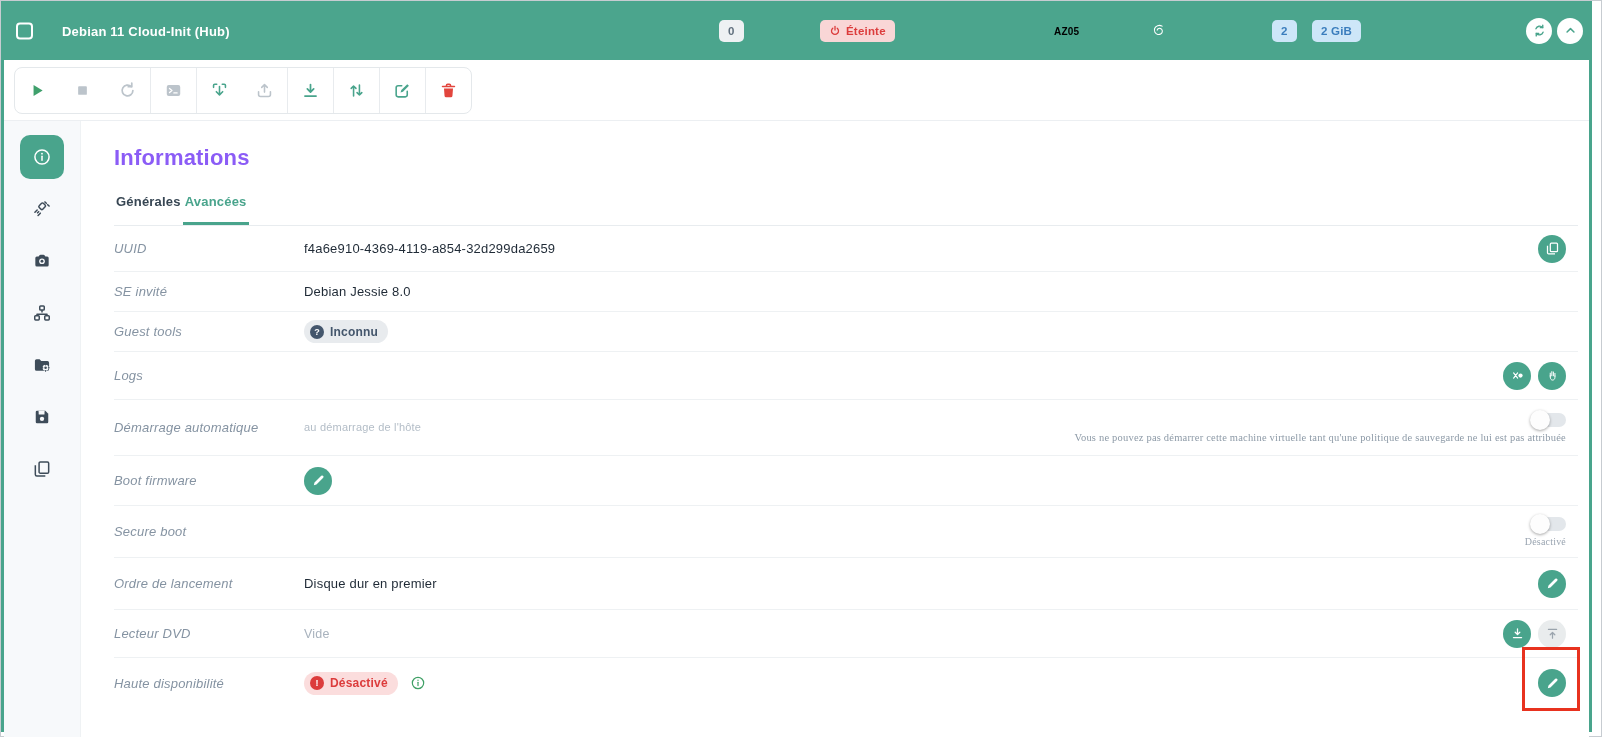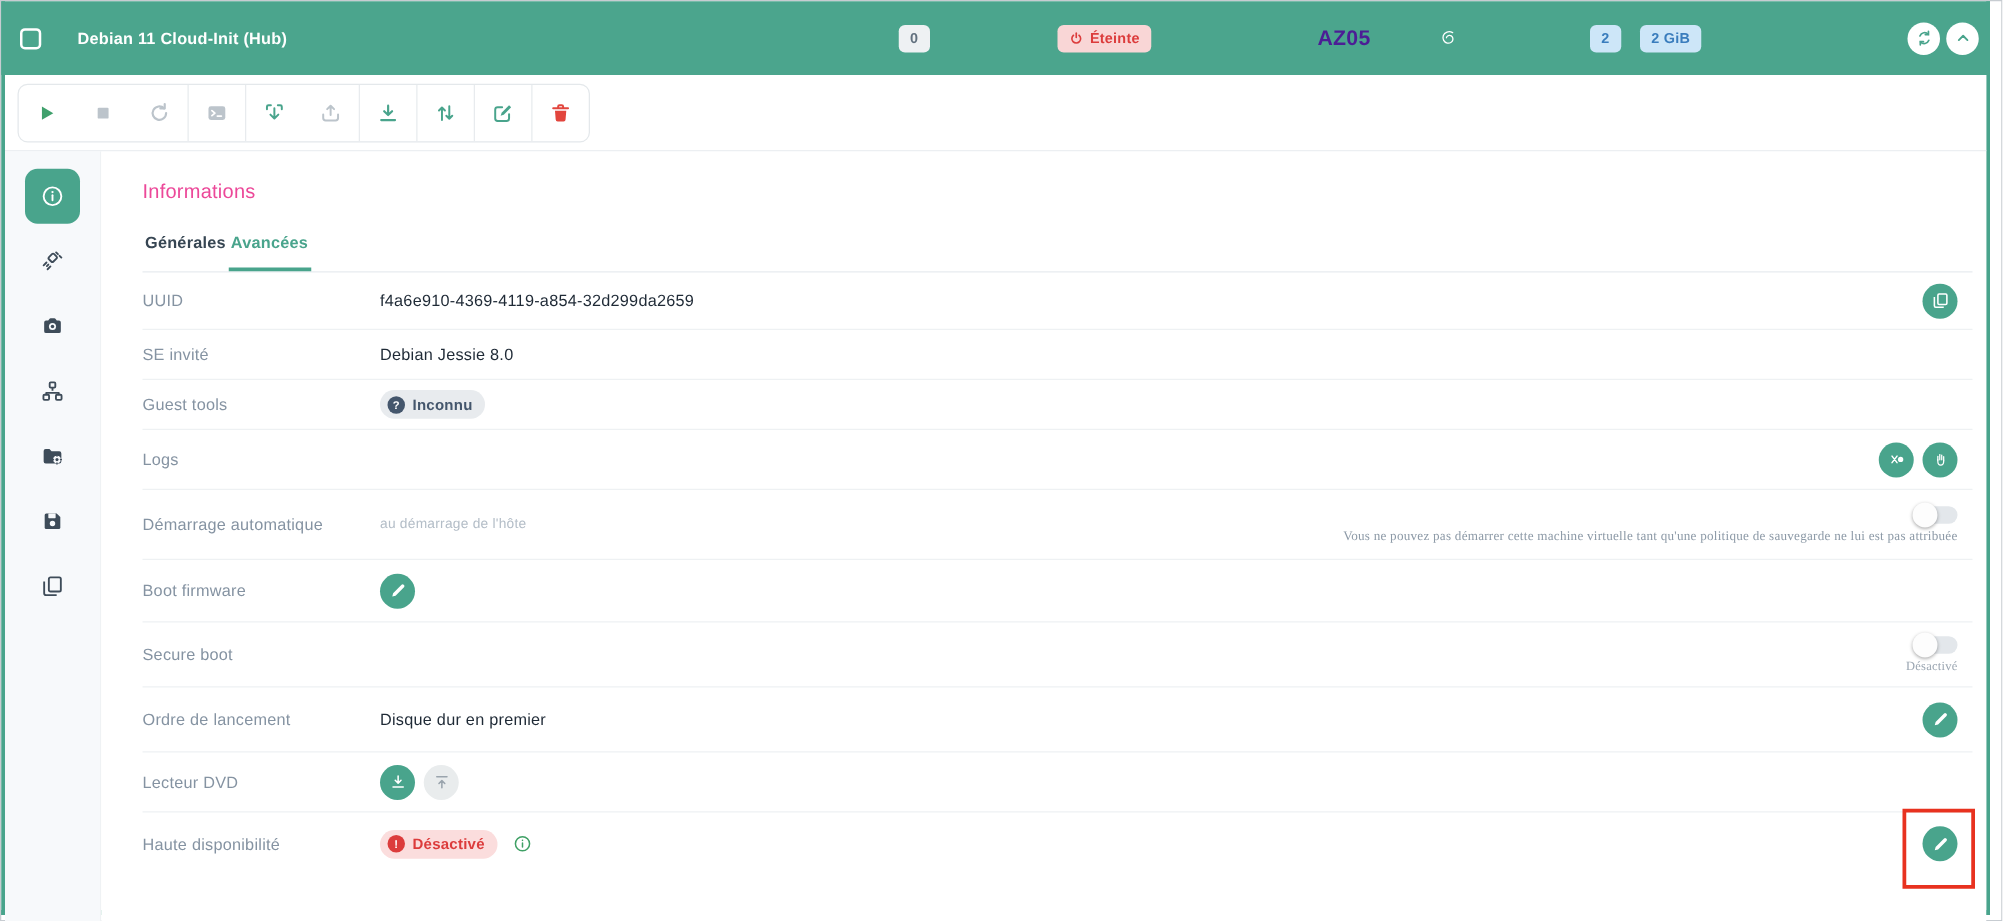--- a/index.html
+++ b/index.html
@@ -20,21 +20,21 @@
   .topbar{ position:relative; height:59px; background:#4ba58d; margin-left:-3px; margin-right:-3px;
            display:flex; align-items:center; }
   .tb-abs{ position:absolute; top:50%; transform:translateY(-50%); }
   .checkbox{ left:15px; width:17px; height:17px; border:2px solid #fff; border-radius:4px; background:transparent; cursor:pointer;}
   .vm-title{ left:61px; color:#fff; font-size:13px; font-weight:600; white-space:nowrap;}
   .badge{ height:22px; padding:0 9px; border-radius:5px; font-size:11.5px; font-weight:600;
           display:inline-flex; align-items:center; gap:5px; white-space:nowrap;}
   .badge.neutral{ background:#eef1f3; color:#61707e; }
   .badge.pink{ background:#f9d6d6; color:#dc3c3c; }
   .badge.blue{ background:#cde6f8; color:#3a7dbd; }
-  .tb-text{ color:#4c1d95; font-size:17px; font-weight:600; }
+  .tb-text{ color:#000000; font-size:10px; font-weight:600; }
   .tb-circle{ width:26px; height:26px; border-radius:50%; background:#fff; border:none; cursor:pointer;
               display:flex; align-items:center; justify-content:center; color:#49a48c; }
   .tb-circle svg{ width:15px; height:15px; }
 
   
   .toolbar-strip{ height:61px; background:#fff; border-bottom:1px solid #eceff2; position:relative; }
   .toolbar{ position:absolute; left:10px; top:7px; height:47px; display:flex; align-items:stretch;
             background:#fff; border:1px solid #e4e8eb; border-radius:8px; overflow:hidden; }
   .tbtn{ width:45px; border:none; background:transparent; display:flex; align-items:center; justify-content:center; cursor:pointer; }
   .tbtn svg{ width:19px; height:19px; }
@@ -47,31 +47,31 @@
   
   .content{ display:flex; height:622px; }
   .sidebar{ width:77px; background:#f7f9fb; border-right:1px solid #eff2f4; padding-top:14px;
             display:flex; flex-direction:column; align-items:center; gap:8px; }
   .side-item{ width:44px; height:44px; border-radius:10px; display:flex; align-items:center; justify-content:center;
               background:transparent; border:none; cursor:pointer; color:#3e4c59; }
   .side-item.active{ background:#49a48c; color:#fff; }
   .side-item svg{ width:20px; height:20px; }
 
   .main{ flex:1; background:#fff; padding:24px 11px 0 33px; }
-  .page-title{ font-size:16px; font-weight:400; color:#ec4899; }
+  .page-title{ font-size:22px; font-weight:700; color:#8b5cf6; }
   .tabbar{ margin-top:23px; border-bottom:1px solid #e8ecef; display:flex; }
   .tab{ background:none; border:none; cursor:pointer; font-size:13px; font-weight:600; padding:0 2px 13px;
         color:#374653; border-bottom:3px solid transparent; letter-spacing:.2px;}
   .tab.active{ color:#49a48c; border-bottom-color:#49a48c; }
 
   
   .rows{ }
   .row{ display:flex; align-items:center; border-bottom:1px solid #eef1f3; padding-right:12px; }
   .row:last-child{ border-bottom:none; }
-  .row-label{ width:190px; flex:none; font-size:13px; color:#8593a2; }
+  .row-label{ width:190px; flex:none; font-size:13px; color:#8593a2;font-style:italic; }
   .row-value{ flex:1; font-size:13px; color:#1f2a36; }
   .row-value.muted{ color:#a8b2bd; font-size:12.5px; }
   .row-actions{ display:flex; align-items:center; gap:7px; }
 
   .h46{height:46px}.h40{height:40px}.h48{height:48px}.h56{height:56px}
   .h50{height:50px}.h52{height:52px}
 
   .pill{ display:inline-flex; align-items:center; gap:6px; height:23px; padding:0 10px 0 6px;
          border-radius:12px; font-size:12px; font-weight:600; }
   .pill.gray{ background:#e8ebee; color:#44566c; }
@@ -107,21 +107,21 @@
 
 <div class="page">
   <div class="app">
 
     <header class="topbar">
       <button class="tb-abs checkbox"></button>
       <div class="tb-abs vm-title">Debian 11 Cloud-Init (Hub)</div>
 
       <span class="tb-abs badge neutral" style="left:718px">0</span>
 
-      <span class="tb-abs badge pink" style="left:845px">
+      <span class="tb-abs badge pink" style="left:819px">
         <svg viewBox="0 0 24 24" style="width:12px;height:12px">
           <g fill="none" stroke="#dc3c3c" stroke-width="2.6" stroke-linecap="round">
             <path d="M7.6 6.4a7 7 0 1 0 8.8 0"></path>
               <path d="M12 3v7"></path>
           </g>
         </svg>
         <span>Éteinte</span>
       </span>
 
       <span class="tb-abs tb-text" style="left:1053px">AZ05</span>
@@ -401,20 +401,21 @@
               <button class="cbtn teal">
                 <svg viewBox="0 0 24 24">
                   <path d="M4.5 19.5l1.1-4.2L16.4 4.5a1.9 1.9 0 0 1 2.7 0l.4.4a1.9 1.9 0 0 1 0 2.7L8.7 18.4z" fill="#fff"></path>
                 </svg>
               </button>
             </div>
           </div>
 
           <div class="row h48">
             <div class="row-label">Lecteur DVD</div>
+            <div class="row-value muted">Vide</div>
             <div class="row-actions">
               <button class="cbtn teal">
                 <svg viewBox="0 0 24 24">
                   <g fill="none" stroke="#fff" stroke-width="2" stroke-linecap="round" stroke-linejoin="round">
                     <path d="M12 4.5v9M8.3 10l3.7 3.7L15.7 10"></path>
                       <path d="M5.5 18.5h13"></path>
                   </g>
                 </svg>
               </button>
               <button class="cbtn gray">

